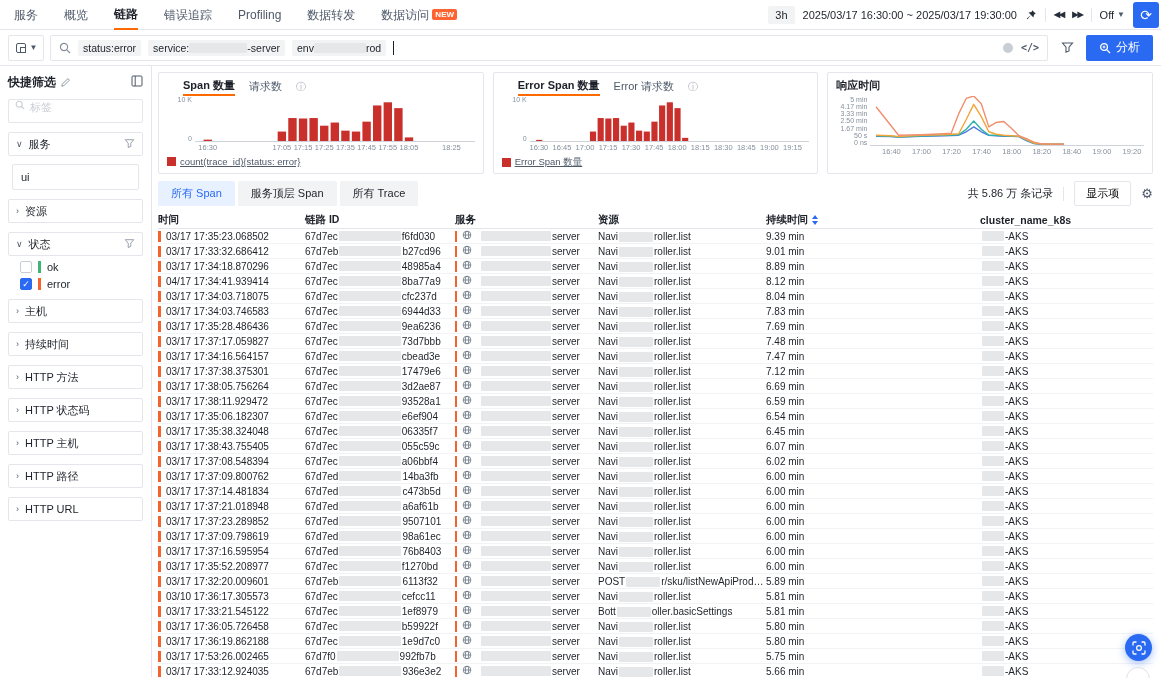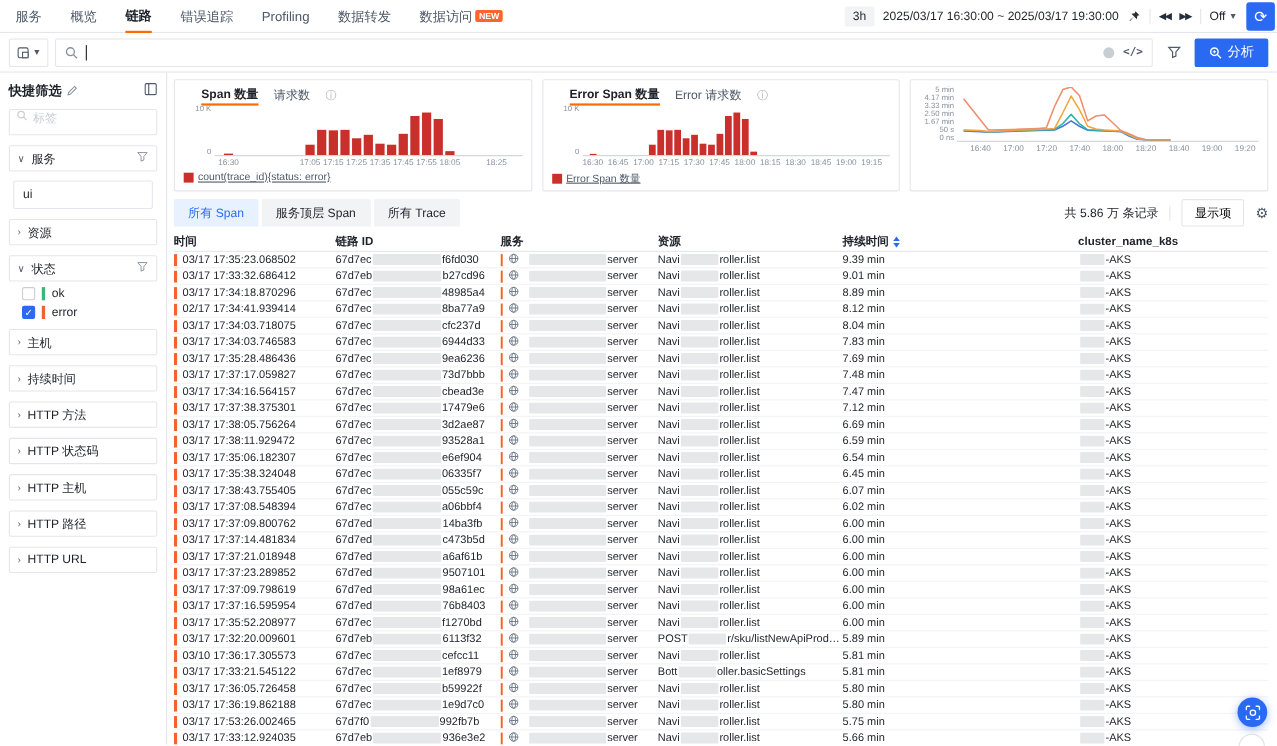--- a/index.html
+++ b/index.html
@@ -139,20 +139,35 @@
         <rect x="1.5" y="1.5" width="9" height="9" rx="1.5" fill="none" stroke="#4e5969"></rect>
         <rect x="5.5" y="5.5" width="5" height="5" fill="#fff" stroke="#4e5969"></rect>
       </svg>
     <span class="chev">▼</span>
   </span>
   <div class="search-box">
     <svg width="12" height="12" viewBox="0 0 12 12">
         <circle cx="5" cy="5" r="3.6" fill="none" stroke="#86909c" stroke-width="1.2"></circle>
         <path d="M7.8 7.8 L11 11" stroke="#86909c" stroke-width="1.2"></path>
       </svg>
+    <span id="tokens" style="display:flex;gap:7px;align-items:center;">
+        <span class="token">
+          <span>status:error</span>
+        </span>
+        <span class="token">
+          <span>service:</span>
+          <span class="redact" style="width: 58px;"></span>
+          <span>-server</span>
+        </span>
+        <span class="token">
+          <span>env </span>
+          <span class="redact" style="width: 52px;"></span>
+          <span>rod</span>
+        </span>
+      </span>
     <span class="caret-bar"></span>
     <span class="sb-right">
       <span class="grey-dot"></span>
       <span class="code-ic">&lt;/&gt;</span>
     </span>
   </div>
   <span class="funnel-btn">
     <svg width="13" height="13" viewBox="0 0 13 13">
         <path d="M1.5 2h10L8 6.2V10l-3 1.2V6.2z" fill="none" stroke="#4e5969" stroke-width="1.1"></path>
       </svg>
@@ -365,20 +380,21 @@
             <span style="left: 93.96%;">19:15</span>
           </div>
           <div class="legend">
             <span class="lg-item">
               <span class="lg-sq" style="background: rgb(201, 48, 44);"></span>
               <span>Error Span 数量</span>
             </span>
           </div>
         </div>
         <div class="card">
+          <div class="card-title">响应时间</div>
           <div class="chart-row">
             <div class="yaxis" style="height: 50px; width: 34px;">
               <span>5 min</span>
               <span>4.17 min</span>
               <span>3.33 min</span>
               <span>2.50 min</span>
               <span>1.67 min</span>
               <span>50 s</span>
               <span>0 ns</span>
             </div>
@@ -522,21 +538,21 @@
             <span class="cell">8.89 min</span>
             <span></span>
             <span class="cell c-clu">
               <span class="redact" style="width: 22px; margin-right: 1px;"></span>
               <span>-AKS</span>
             </span>
           </div>
           <div class="trow">
             <span class="cell">
               <span class="stub"></span>
-              <span>02/17 17:34:41.939414</span>
+              <span>04/17 17:34:41.939414</span>
             </span>
             <span class="cell">
               <span>67d7ec</span>
               <span class="redact" style="width: 62px; margin: 0px 1px;"></span>
               <span>8ba77a9</span>
             </span>
             <span class="cell">
               <span class="vbar"></span>
               <span><svg width="10" height="10" viewBox="0 0 12 12" style="flex:none">
                   <circle cx="6" cy="6" r="4.6" fill="none" stroke="#6b7785"></circle>

